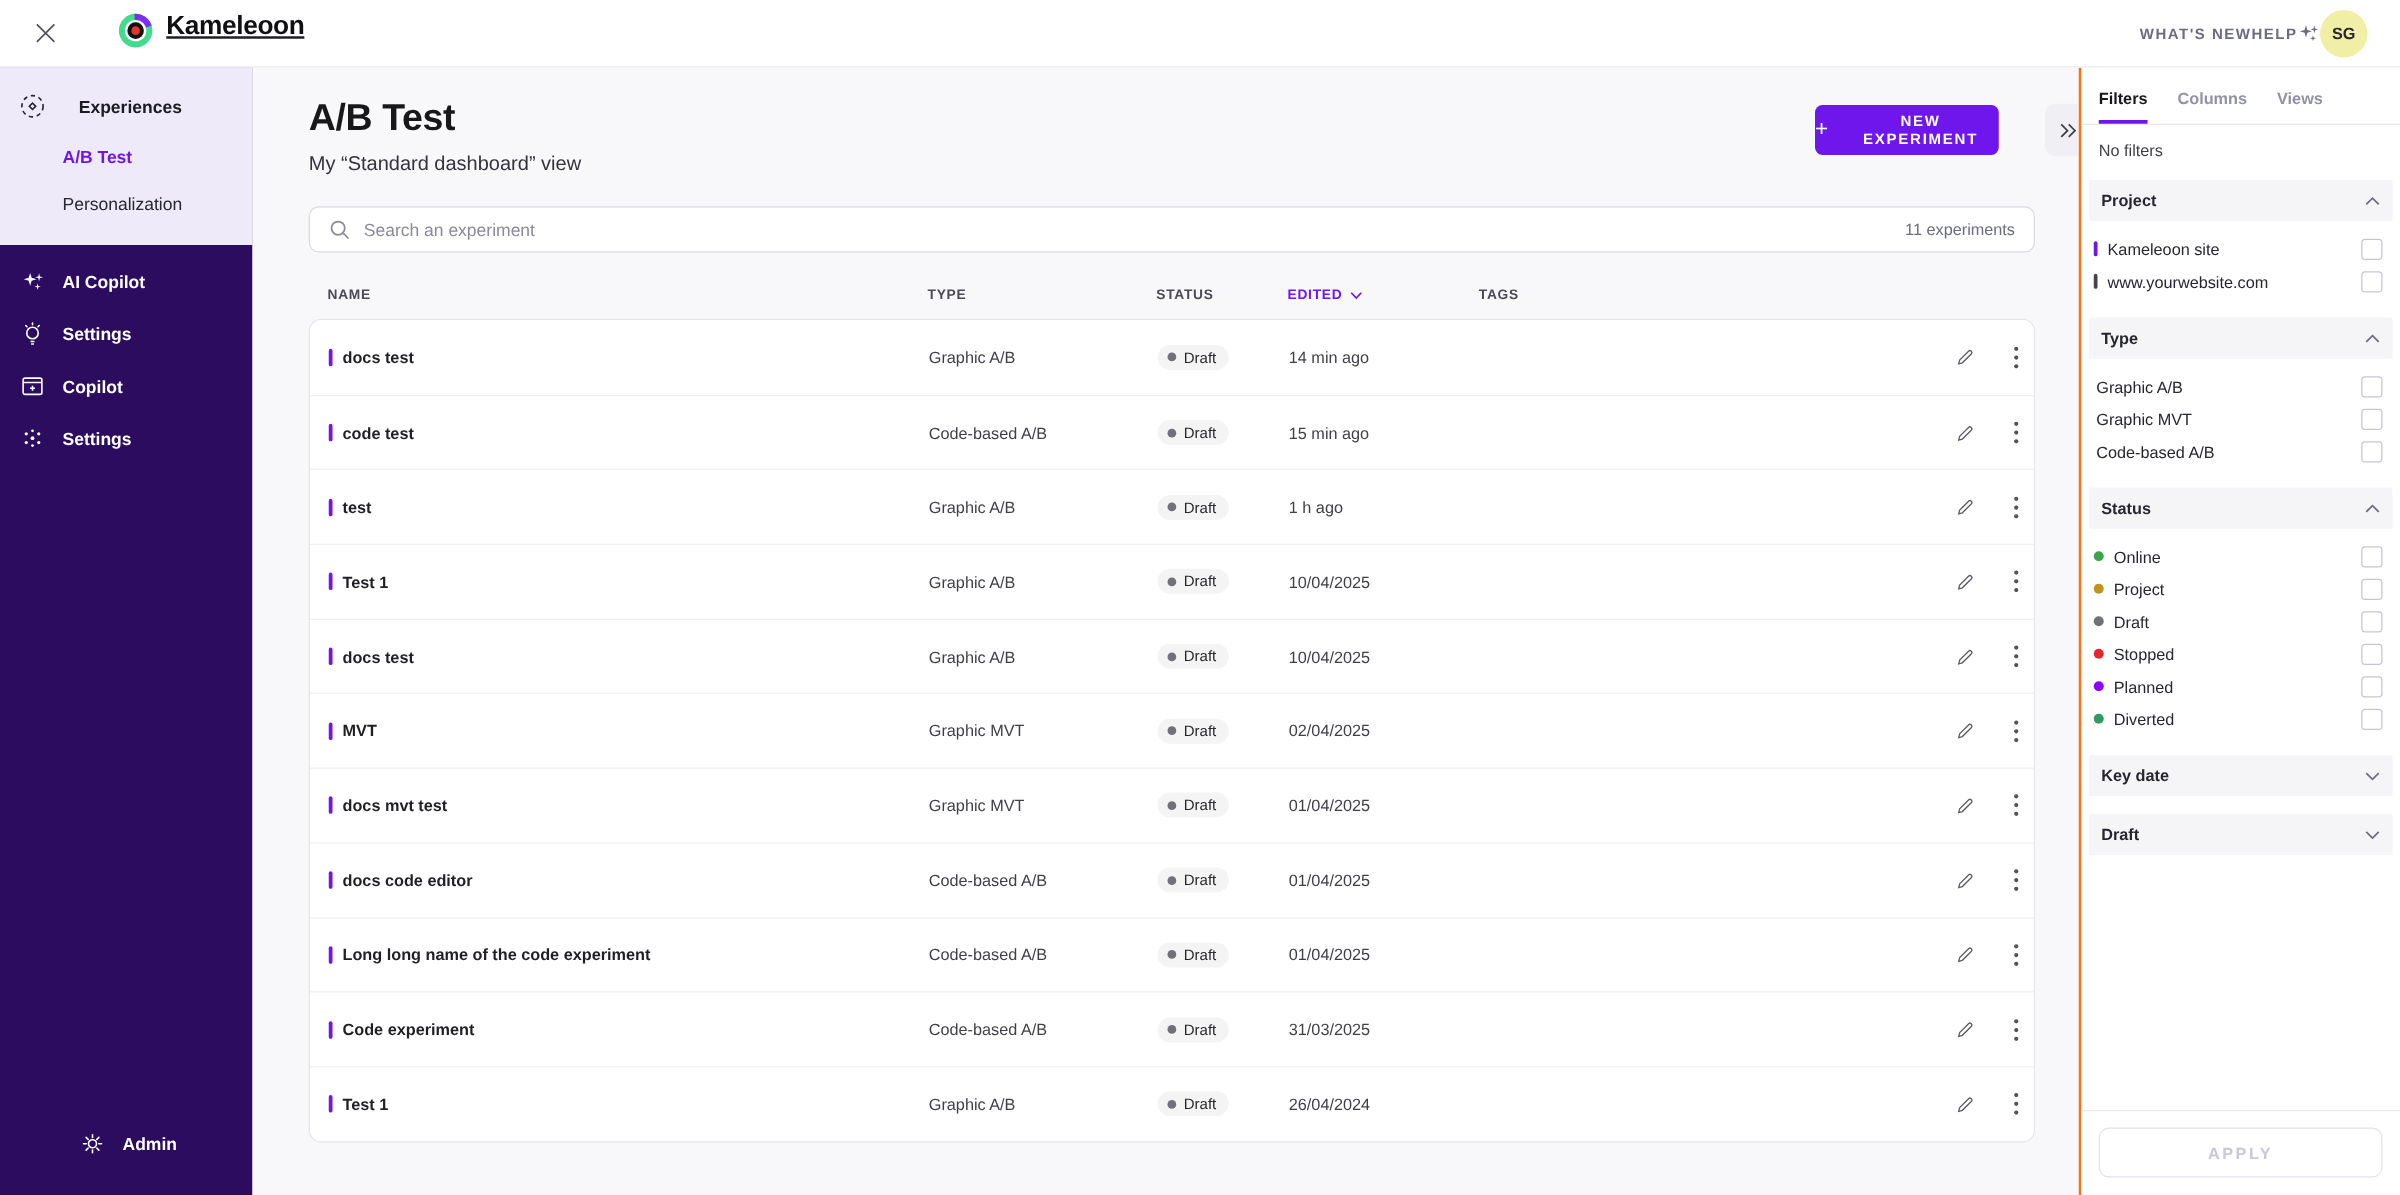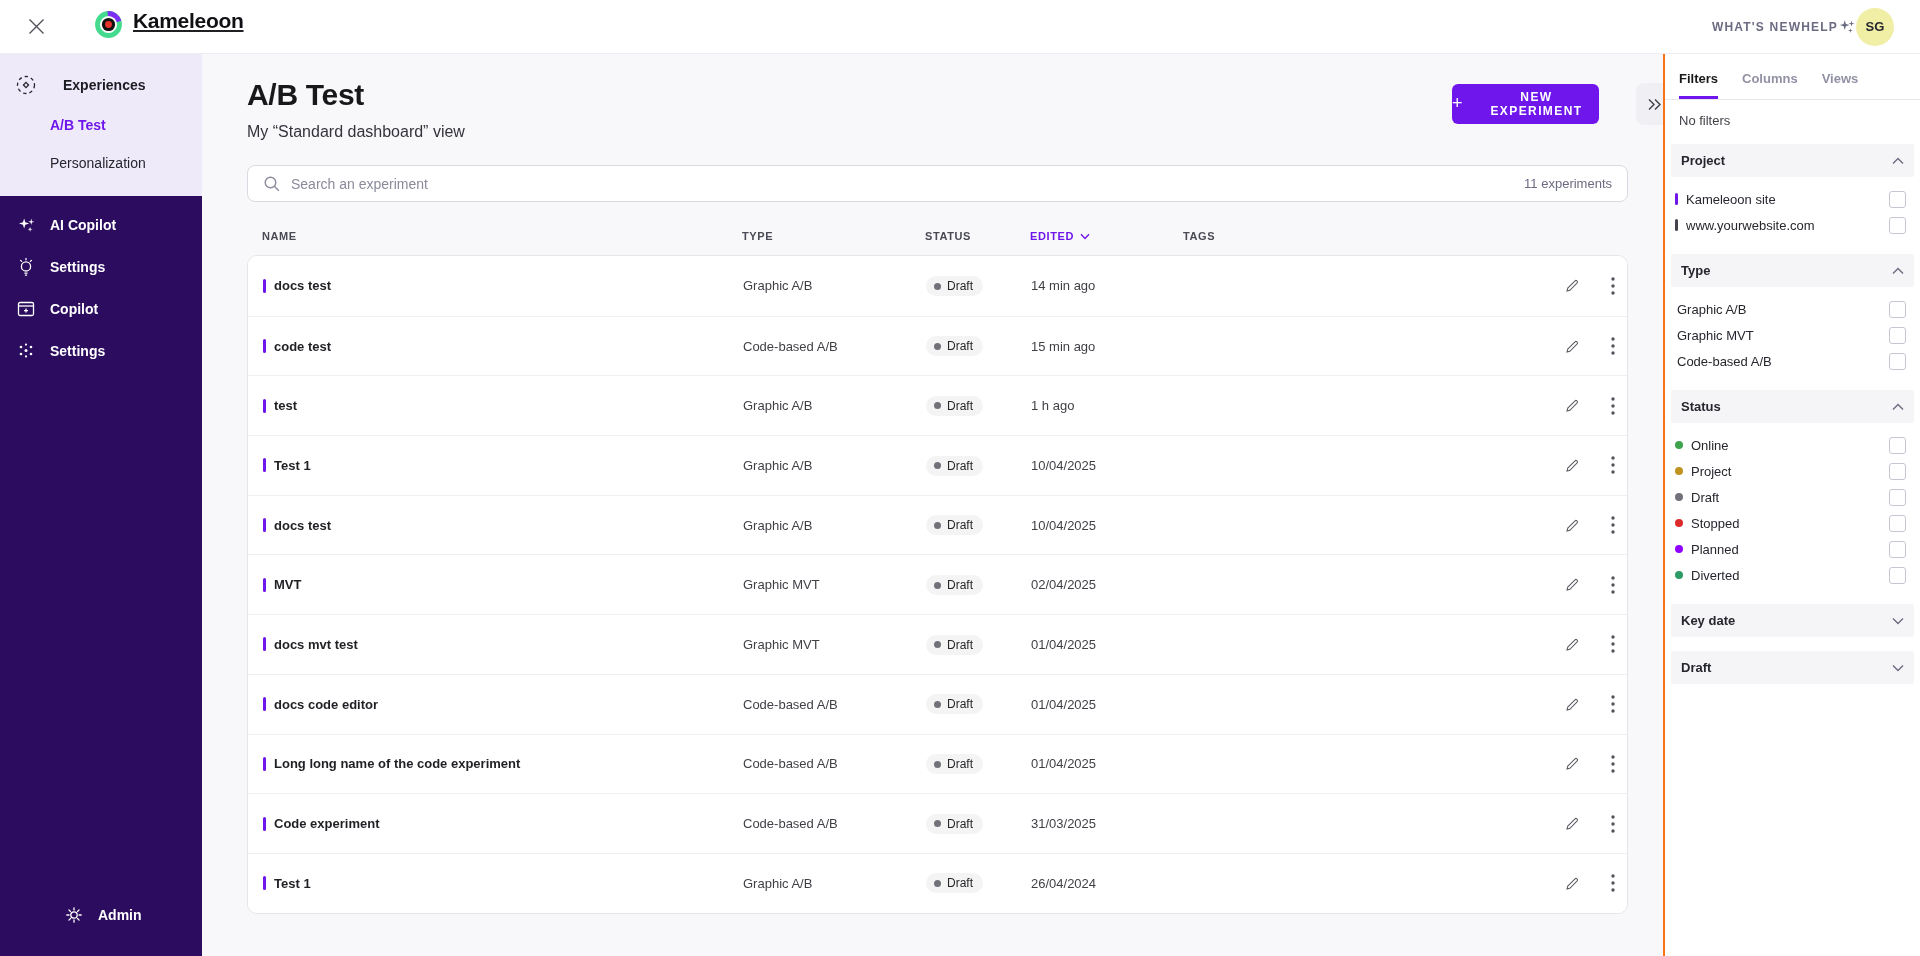--- a/index.html
+++ b/index.html
@@ -658,13 +658,16 @@
       </svg>
   </div>
   <div style="height:8px;"></div>
   <div class="section-header">
     <span>Draft</span>
     <svg width="12" height="8" viewBox="0 0 12 8" fill="none" stroke="#6B6B83" stroke-width="1.4">
         <path d="M1 1.5 L6 6.5 L11 1.5"></path>
       </svg>
   </div>
 
+  <div class="apply-area">
+    <button class="apply-btn">APPLY</button>
+  </div>
 </div>
 
 </body></html>

